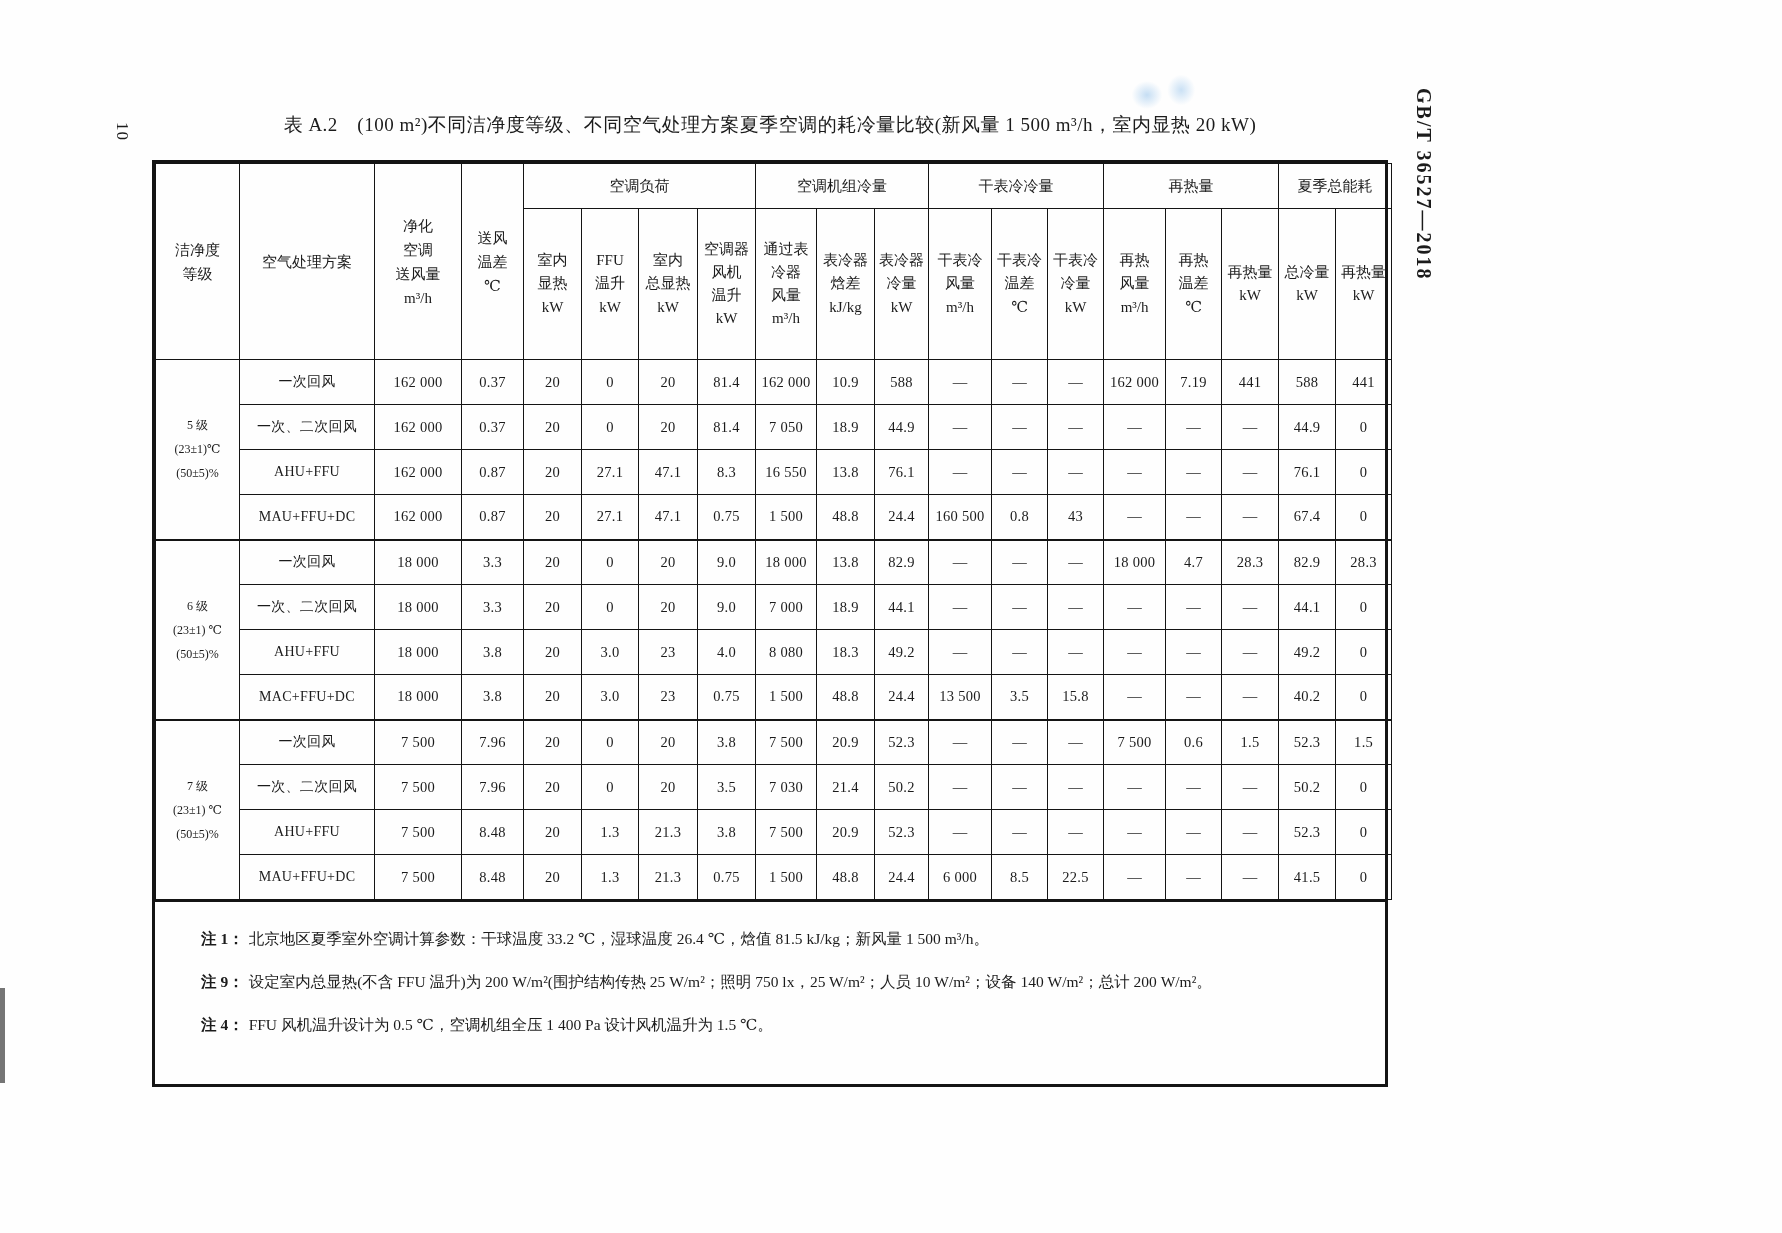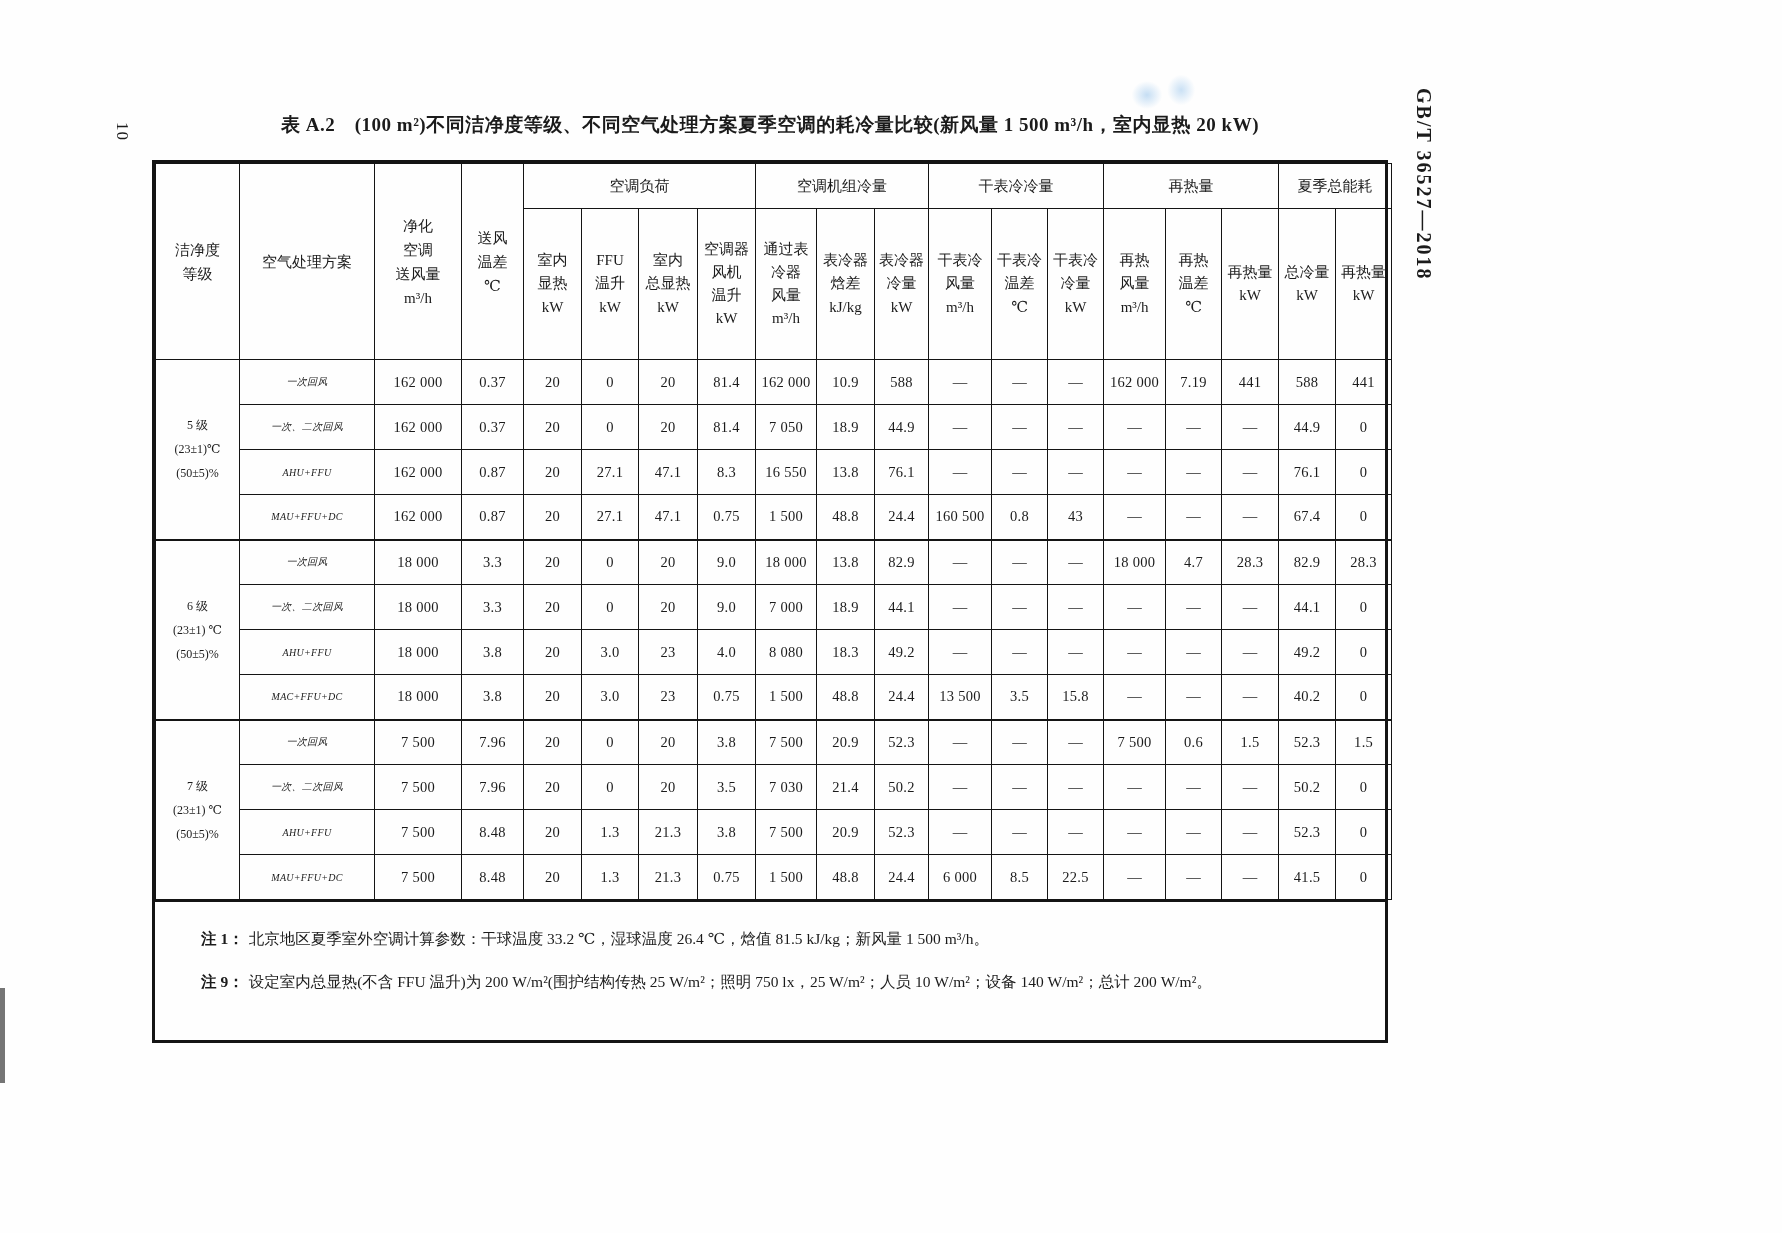--- a/index.html
+++ b/index.html
@@ -16,21 +16,21 @@
     writing-mode:vertical-rl;
     font-size:17px; letter-spacing:1px;
   }
   .standard-number {
     position:absolute; left:1412px; top:88px;
     writing-mode:vertical-rl;
     font-weight:bold; font-size:20px; letter-spacing:2px;
   }
   .doc-title {
     position:absolute; left:140px; top:112px; width:1260px;
-    text-align:center; font-weight:bold; font-size:19px;
+    text-align:center; font-weight:normal; font-size:19px;
     letter-spacing:0.5px;
   }
   .watermark {
     position:absolute; left:1120px; top:70px; width:90px; height:50px;
     background:
       radial-gradient(ellipse 22px 20px at 30% 50%, rgba(150,195,235,0.55), rgba(150,195,235,0) 70%),
       radial-gradient(ellipse 20px 22px at 68% 40%, rgba(150,195,235,0.5), rgba(150,195,235,0) 70%);
   }
   .edge-artifact {
     position:absolute; left:0; top:988px; width:5px; height:95px;
@@ -53,21 +53,21 @@
     white-space:pre-line;
   }
   thead tr.groups th { height:40px; font-size:15px; }
   thead tr.subs th { height:146px; font-size:15px; line-height:1.55; }
   thead th.span2 { font-size:15px; line-height:1.6; }
   tbody tr { height:45px; }
   tbody td { font-size:14.5px; letter-spacing:0.3px; }
   tbody th.group-label {
     font-size:12px; line-height:2.0; white-space:pre-line;
   }
-  tbody td.scheme { font-size:10px;font-style:italic; }
+  tbody td.scheme { font-size:14px; }
   tr.group-start th, tr.group-start td { border-top:2.5px solid #141414; }
   .notes {
     border-top:2.5px solid #141414;
     padding:22px 30px 30px 46px;
     font-size:15.5px;
   }
   .note-line { display:flex; margin-bottom:13px; line-height:1.95; }
   .note-label { font-weight:bold; white-space:nowrap; margin-right:5px; }
   .note-text { flex:1; }
 </style>
@@ -426,15 +426,19 @@
 
     <div class="notes">
       <div class="note-line">
         <span class="note-label">注 1：</span>
         <span class="note-text">北京地区夏季室外空调计算参数：干球温度 33.2 ℃，湿球温度 26.4 ℃，焓值 81.5 kJ/kg；新风量 1 500 m³/h。</span>
       </div>
       <div class="note-line">
         <span class="note-label">注 9：</span>
         <span class="note-text">设定室内总显热(不含 FFU 温升)为 200 W/m²(围护结构传热 25 W/m²；照明 750 lx，25 W/m²；人员 10 W/m²；设备 140 W/m²；总计 200 W/m²。</span>
       </div>
+      <div class="note-line">
+        <span class="note-label">注 4：</span>
+        <span class="note-text">FFU 风机温升设计为 0.5 ℃，空调机组全压 1 400 Pa 设计风机温升为 1.5 ℃。</span>
+      </div>
     </div>
   </div>
 </div>
 
 </body></html>

